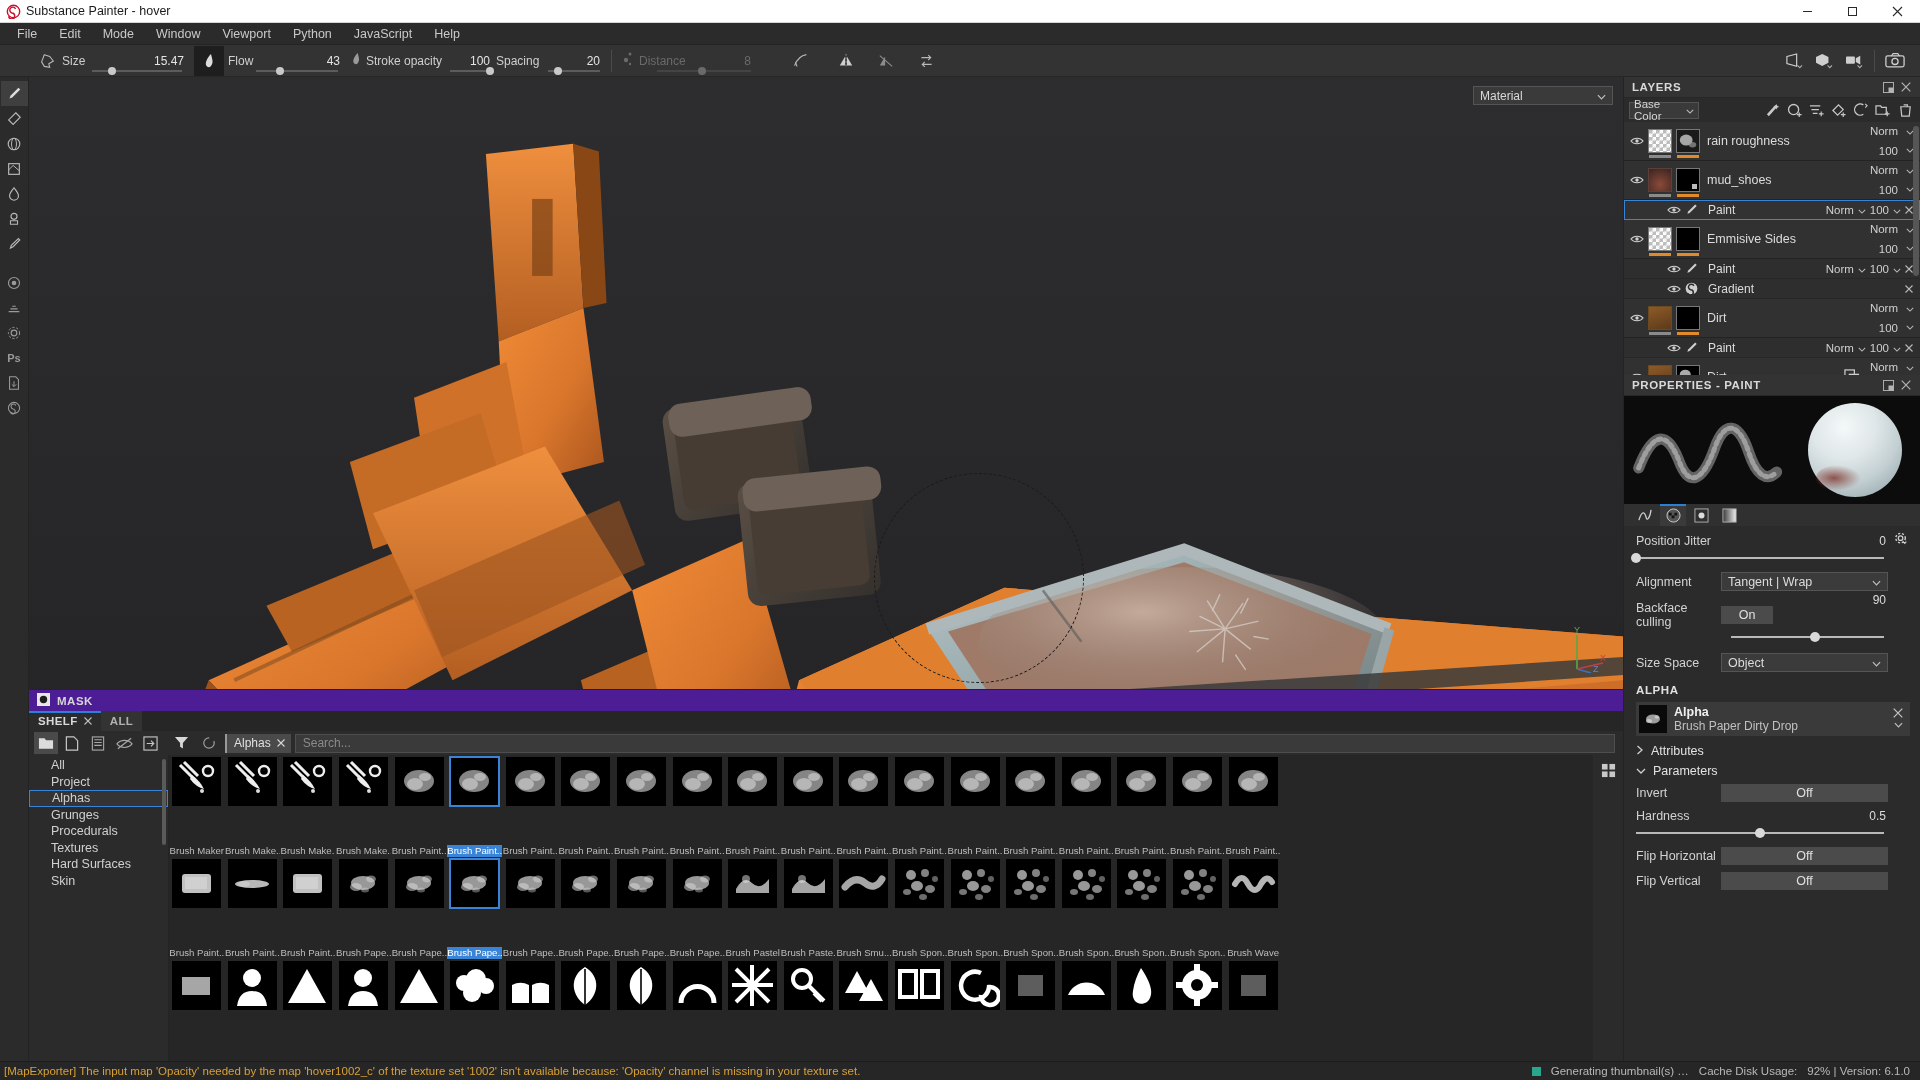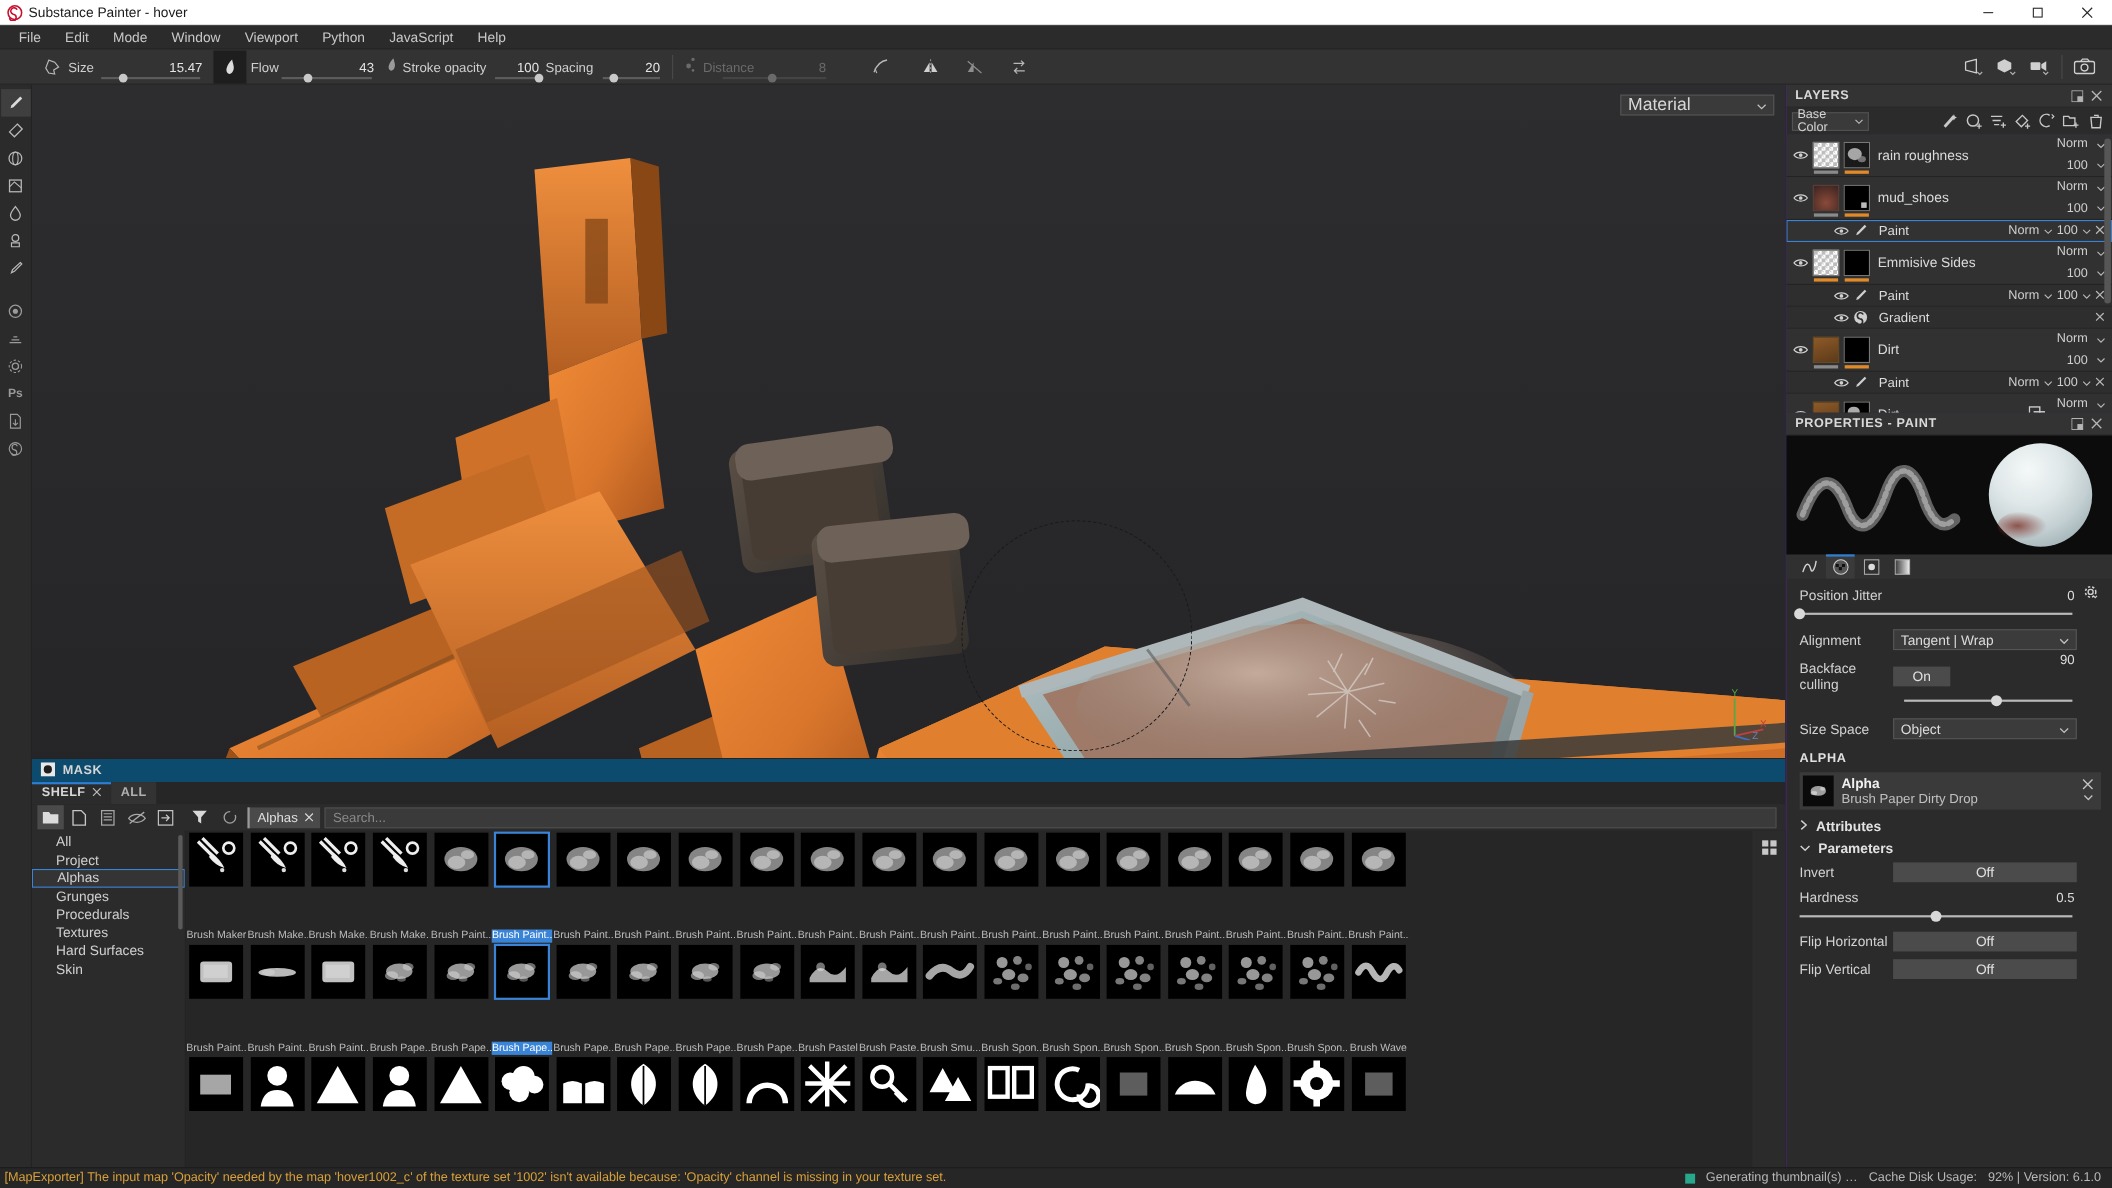--- a/index.html
+++ b/index.html
@@ -72,31 +72,31 @@
 
   
   .viewcol { flex:1; display:flex; flex-direction:column; min-width:0; }
   .viewport {
     position:relative; flex:1; min-height:0; overflow:hidden;
     background:#2a2a2c;
   }
   .vp-canvas { position:absolute; inset:0; }
   .material-select {
     position:absolute; right:10px; top:9px; width:140px; height:19px;
-    background:#3a3a3a; border:1px solid #555; color:#d8d8d8; font-size:16px;
+    background:#3a3a3a; border:1px solid #555; color:#d8d8d8; font-size:12px;
     display:flex; align-items:center; padding:0 6px; justify-content:space-between;
     z-index:5;
   }
   .axis-gizmo { position:absolute; right:14px; bottom:16px; width:46px; height:48px; z-index:5; }
   .brush-cursor {
     position:absolute; border:1px dashed #1a1a1a; border-radius:50%;
     pointer-events:none; z-index:4;
   }
   .mask-bar {
-    height:22px; flex:0 0 22px; background:#0c4a6e; display:flex; align-items:center;
+    height:22px; flex:0 0 22px; background:#4c1d95; display:flex; align-items:center;
     padding-left:8px; gap:7px; border-top:1px solid #242424;
   }
   .mask-bar .mlabel { font-size:11.5px; font-weight:bold; letter-spacing:.5px; color:#d6d6d6; }
 
   
   .shelf { flex:0 0 209px; background:#2b2b2b; display:flex; flex-direction:column; }
   .shelf-tabs { height:20px; display:flex; align-items:stretch; background:#262626; }
   .shelf-tab {
     display:flex; align-items:center; gap:6px; padding:0 9px; font-size:11.5px;
     font-weight:bold; letter-spacing:.4px; color:#d8d8d8; position:relative; background:#2b2b2b;
@@ -229,21 +229,21 @@
   .togglebtn.small { width:52px; flex:0 0 52px; margin-right:10px; }
   .sec-title { font-size:11.5px; font-weight:bold; letter-spacing:.6px; color:#e0e0e0;
                margin:12px 0 6px 0; }
   .alpha-card { display:flex; align-items:center; background:#3a3a3a; height:34px;
                 margin-bottom:8px; position:relative; }
   .alpha-thumb { width:28px; height:28px; margin:3px 7px 3px 3px; background:#0a0a0a;
                  display:flex; align-items:center; justify-content:center; }
   .alpha-t1 { font-size:12.5px; font-weight:bold; color:#f0f0f0; line-height:14px; }
   .alpha-t2 { font-size:12px; color:#c0c0c0; line-height:14px; }
   .acc { position:absolute; right:7px; font-size:12px; color:#c5c5c5; }
-  .accordion { display:flex; align-items:center; gap:7px; font-size:12.5px; font-weight:bold;
+  .accordion { display:flex; align-items:center; gap:7px; font-size:12.5px; font-weight:normal;
                color:#e2e2e2; margin:6px 0 6px 0; }
   .pgear { position:absolute; right:2px; top:-2px; }
 
   
   .statusbar {
     height:19px; flex:0 0 19px; background:#262626; display:flex; align-items:center;
     font-size:11.5px; border-top:1px solid #1c1c1c;
   }
   .status-msg { color:#d8a038; padding-left:4px; white-space:nowrap; }
   .status-right { margin-left:auto; display:flex; align-items:center; gap:10px; padding-right:10px;

